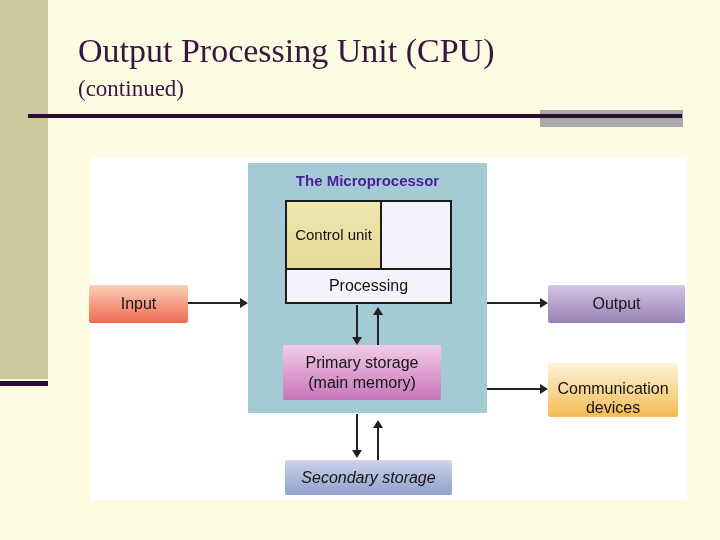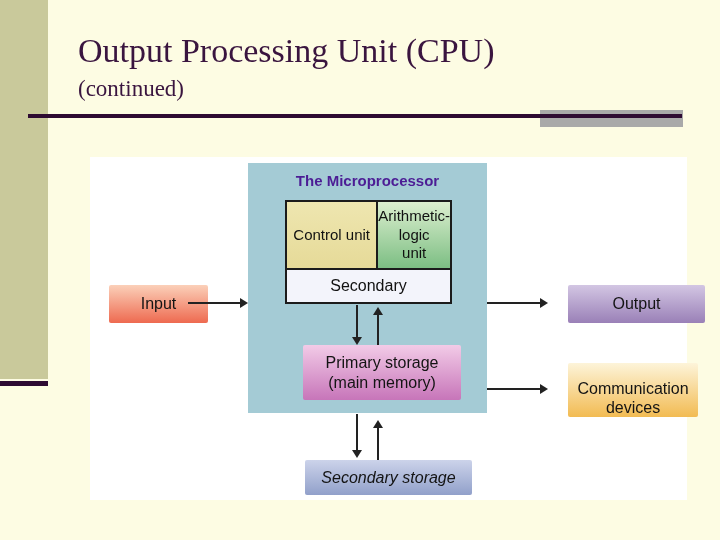--- a/index.html
+++ b/index.html
@@ -55,21 +55,21 @@
     text-align:center;font-size:15px;line-height:1.25;
   }
   .registers-box{
     height:32px;border-top:2px solid #1b1b1b;background:#f3f4fb;
     display:flex;align-items:center;justify-content:center;font-size:16px;
   }
 
   
   .node{
     position:absolute;display:flex;flex-direction:column;align-items:center;justify-content:center;
-    text-align:center;font-size:16px;line-height:1.2;border-radius:2px;color:#141414;margin-left:20px;
+    text-align:center;font-size:16px;line-height:1.2;border-radius:2px;color:#141414;
   }
   .input-box{left:89px;top:285px;width:99px;height:38px;background:linear-gradient(#fbd0b9,#ee6a50);}
   .output-box{left:548px;top:285px;width:137px;height:38px;background:linear-gradient(#d3c6e3,#9a80b7);}
   .comm-box{left:548px;top:363px;width:130px;height:54px;background:linear-gradient(#fdf4d9,#f2bb52);justify-content:flex-end;}
   .primary-box{left:283px;top:345px;width:158px;height:55px;background:linear-gradient(#f2cbe7,#c775b9);}
   .secondary-box{left:285px;top:460px;width:167px;height:35px;background:linear-gradient(#ccd3ea,#91a0ca);font-style:italic;}
 
   
   .arrow-h{position:absolute;height:2px;background:#222;}
   .arrow-h::after{
@@ -108,28 +108,23 @@
 <div class="panel"></div>
 
 <div class="teal-box"></div>
 <div class="mp-heading">The Microprocessor</div>
 
 <div class="cpu-outer">
   <div class="cpu-top">
     <div class="control-box">
       <span>Control unit</span>
     </div>
-    <div class="alu-box">
-      <span>Arithmetic-</span>
-      <span>logic</span>
-      <span>unit</span>
-    </div>
   </div>
   <div class="registers-box">
-    <span>Secondary</span>
+    <span>Processing</span>
   </div>
 </div>
 
 <div class="node input-box">
   <span>Input</span>
 </div>
 
 <div class="node output-box">
   <span>Output</span>
 </div>

